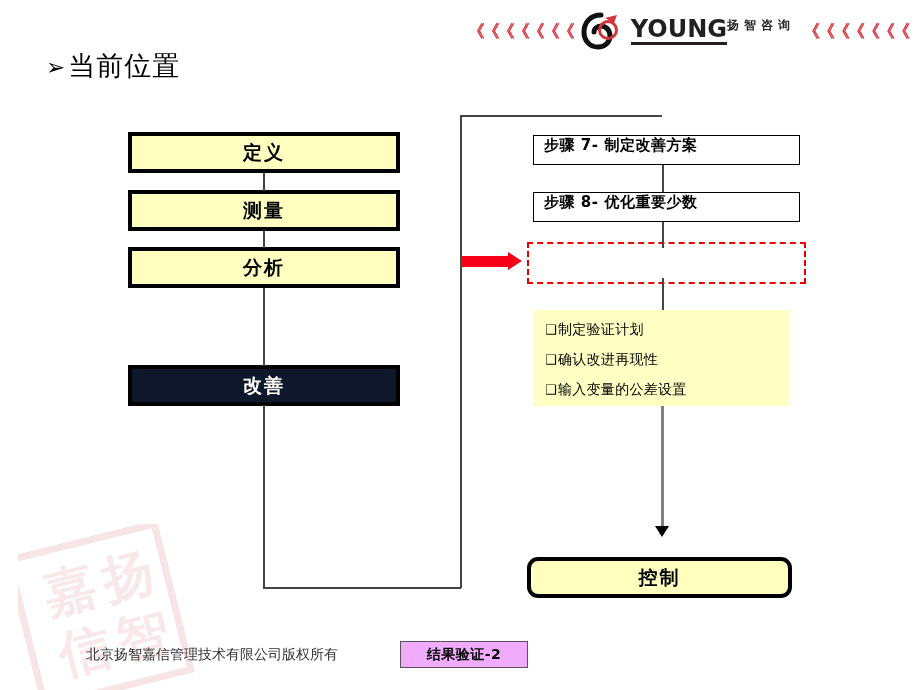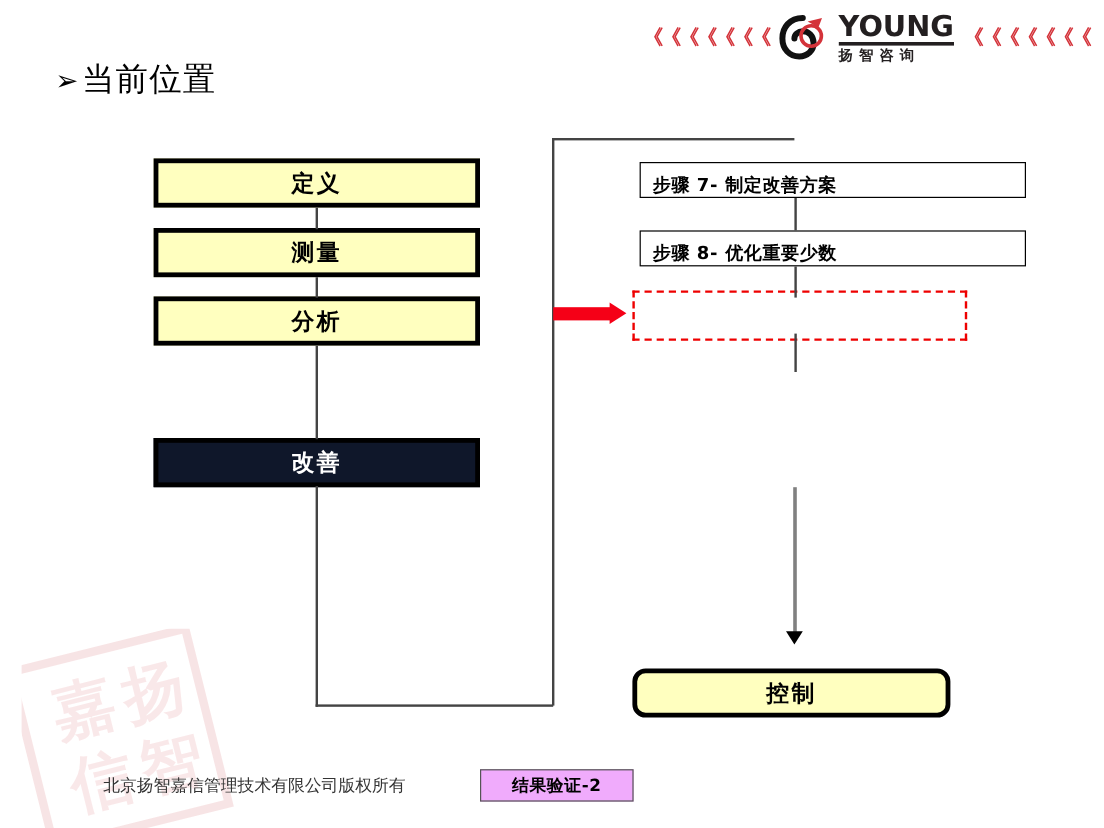--- a/index.html
+++ b/index.html
@@ -40,21 +40,21 @@
     letter-spacing: -2px;
     color: #d4333a;
     font-size: 17px;
     font-family: "DejaVu Sans", "Liberation Sans", sans-serif;
     font-weight: 600;
   }
   .logo-mark {
     width: 42px; height: 38px;
     position: relative;
   }
-  .logo-words { display: flex; flex-direction: column; align-items: flex-start; }
+  .logo-words { display: flex; flex-direction: row; align-items: flex-start; }
   .logo-en {
     font-size: 24px; font-weight: 800; letter-spacing: 0px;
     color: #231f20; line-height: 1;
     border-bottom: 3px solid #231f20;
     padding-bottom: 1px;
   }
   .logo-cn {
     font-size: 12px; letter-spacing: 5px; color: #231f20;
     font-weight: 700; margin-top: 2px; line-height: 1; font-family: Liberation Serif, serif;
   }
@@ -89,26 +89,26 @@
   }
   .stage.current {
     background: #0f172a;
     color: #ffffff;
   }
 
   
   .step {
     position: absolute;
     left: 533px;
-    width: 322px;
+    width: 267px;
     height: 30px;
     border: 1.6px solid #000000;
     background: #ffffff;
     display: flex;
-    align-items: flex-end;
+    align-items: flex-start;
     font-size: 15px;
     font-weight: 700;
     color: #000000;
     padding-left: 10px;
     letter-spacing: 0.5px;
   }
   .step .num { margin-right: 6px; }
 
   .step-highlight {
     position: absolute;
@@ -253,20 +253,31 @@
 
   <div class="vline" style="left:662px; top:165px; height:27px;"></div>
   <div class="vline" style="left:662px; top:222px; height:26px;"></div>
   <div class="vline" style="left:662px; top:278px; height:32px;"></div>
 
   <div class="red-arrow">
     <div class="shaft"></div>
       <div class="head"></div>
   </div>
 
+  <div class="detail-box">
+    <div class="detail-item">
+      <span class="cb">❑</span><span>制定验证计划</span>
+    </div>
+    <div class="detail-item">
+      <span class="cb">❑</span><span>确认改进再现性</span>
+    </div>
+    <div class="detail-item">
+      <span class="cb">❑</span><span>输入变量的公差设置</span>
+    </div>
+  </div>
 
   <div class="vline-gray" style="left:661px; top:406px; height:124px;"></div>
   <div class="arrowhead-down" style="left:655px; top:526px;"></div>
 
   <div class="stage" style="left:527px; top:557px; width:265px;border-radius:11px;">
     <span>控制</span>
   </div>
 
   <div class="footer-copy">北京扬智嘉信管理技术有限公司版权所有</div>
   <div class="footer-page">结果验证-2</div>

